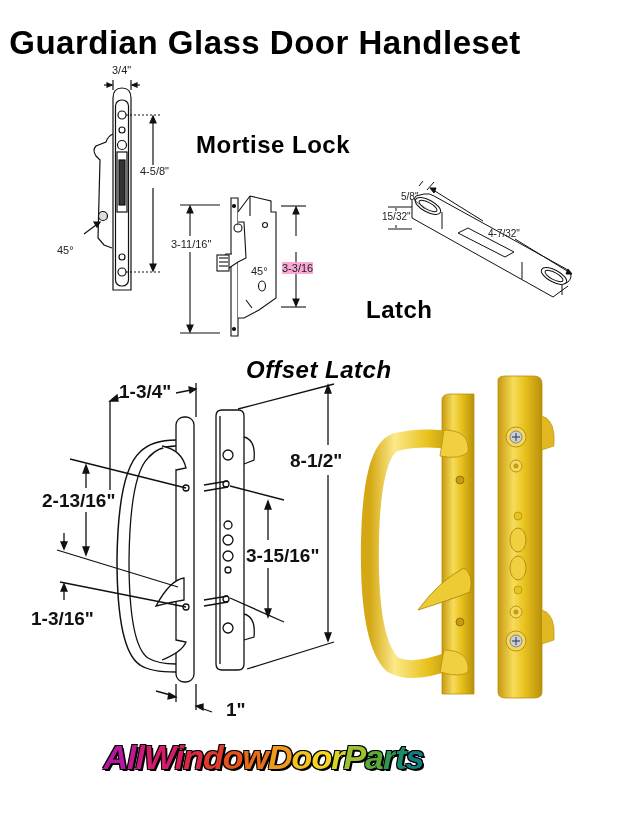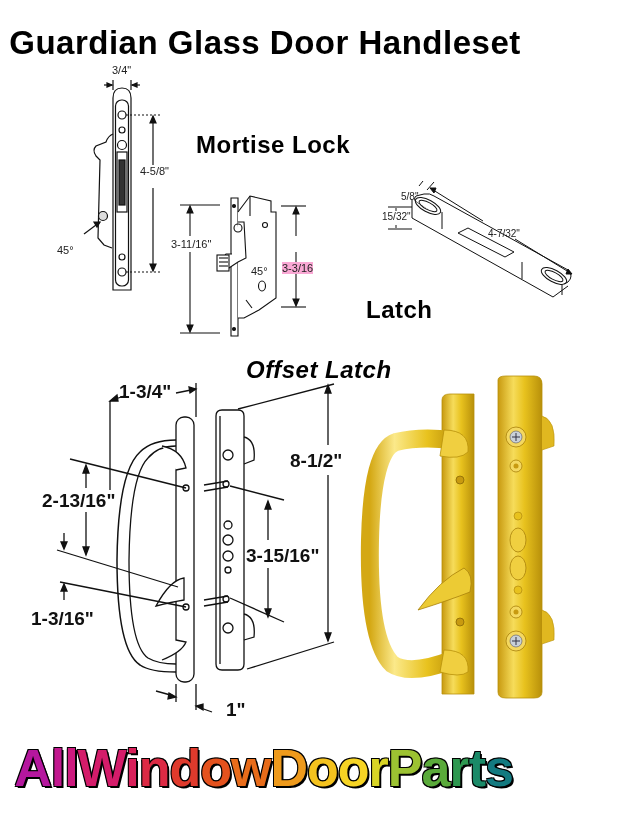--- a/index.html
+++ b/index.html
@@ -2,21 +2,21 @@
 <html><head>
 <meta charset="utf-8">
 <style>
   html,body{margin:0;padding:0;background:#ffffff;}
   body{width:638px;height:813px;position:relative;overflow:hidden;font-family:"Liberation Sans",sans-serif;}
   .title{position:absolute;left:0;top:24px;width:530px;text-align:center;font-family:"Liberation Sans",sans-serif;font-weight:bold;font-size:33px;color:#000;letter-spacing:0.5px;}
   .section-label{position:absolute;font-family:"Liberation Sans",sans-serif;font-weight:bold;font-size:24px;color:#000;white-space:nowrap;letter-spacing:0.5px;}
   .dim{position:absolute;font-family:"Liberation Sans",sans-serif;font-size:11px;color:#222;white-space:nowrap;}
   .dim-big{position:absolute;font-family:"Liberation Sans",sans-serif;font-weight:bold;font-size:19px;color:#111;white-space:nowrap;}
   svg{position:absolute;overflow:visible;}
-  .brand{position:absolute;left:0;top:738px;width:527px;text-align:center;font-family:"Liberation Sans",sans-serif;font-weight:bold;font-size:52px;letter-spacing:-1px;}
+  .brand{position:absolute;left:0;top:738px;width:527px;text-align:center;font-family:"Liberation Sans",sans-serif;font-weight:bold;font-size:34px;letter-spacing:-1px;font-style:italic;}
   .brand span{text-shadow:2px 2px 0 #000,-1px -1px 0 #000,1px -1px 0 #000,-1px 1px 0 #000;}
 </style>
 </head>
 <body>
 
 <div class="title">Guardian Glass Door Handleset</div>
 
 <svg width="638" height="813" style="left:0;top:0;" viewBox="0 0 638 813">
   <g stroke="#111" stroke-width="1.2" fill="none">
 

